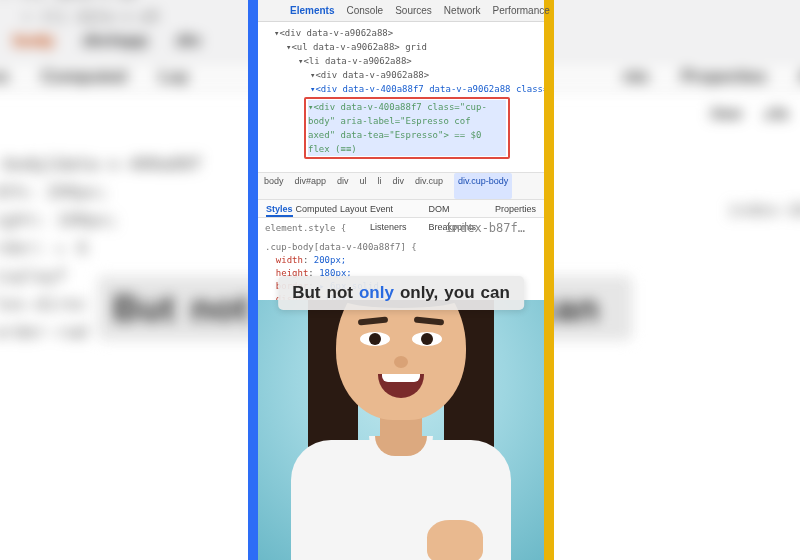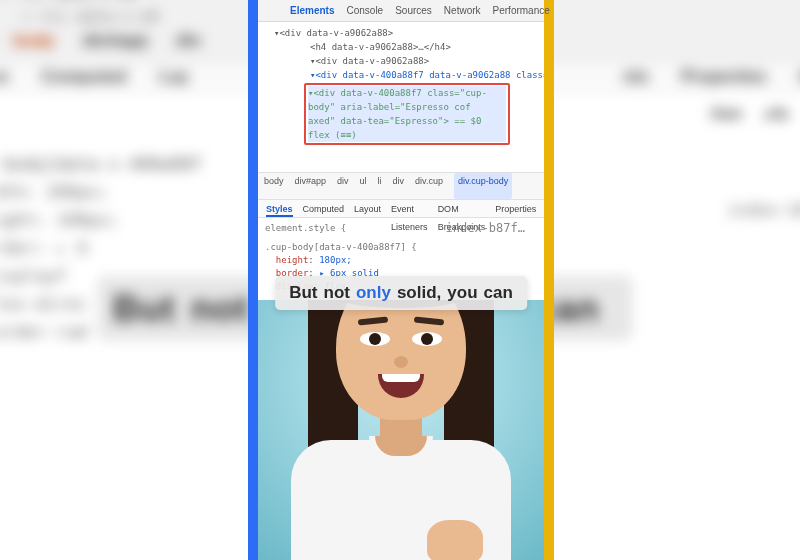--- a/index.html
+++ b/index.html
@@ -80,21 +80,21 @@
   .dom .hl-row { background:#dfe9ff; display:block; }
   .dom .hl-row2 { background:#dfe9ff; display:block; }
 
   .breadcrumb {
     height:28px; background:#f7f7f7; border-top:1px solid #e0e0e0; border-bottom:1px solid #e0e0e0;
     font:9px/16px Arial, sans-serif; color:#555; display:flex; gap:11px; padding:0 6px; white-space:nowrap; overflow:hidden;
   }
   .breadcrumb .active { background:#d9e4ff; padding:0 4px; border-radius:2px; color:#1a4db3;}
 
   .subtabs {
-    height:18px; border-bottom:1px solid #e0e0e0; display:flex; gap:10px; padding:0 8px;
+    height:18px; border-bottom:1px solid #e0e0e0; display:flex; gap:3px; padding:0 8px;
     font:9px/18px Arial; color:#444; background:#fafafa;
   }
   .subtabs .a { color:#1a5fd0; font-weight:600; border-bottom:2px solid #1a5fd0; }
 
   .styles-hov {
     height:16px; display:flex; justify-content:flex-end; align-items:center; gap:10px; padding:0 8px;
     font:9px/16px Arial; color:#333; border-bottom:1px solid #eee;
   }
 
   .css {
@@ -228,21 +228,22 @@
         <span class="sel">Elements</span>
         <span>Console</span>
         <span>Sources</span>
         <span>Network</span>
         <span>Performance</span>
         <span class="warn"></span>
       </div>
 
       <div class="dom">
         <div class="row i1">▾&lt;div data-v-a9062a88&gt;</div>
-        <div class="row i4">&lt;h4 data-v-a9062a88&gt;…&lt;/h4&gt;</div>
+        <div class="row i2">▾&lt;ul data-v-a9062a88&gt; grid</div>
+        <div class="row i3">▾&lt;li data-v-a9062a88&gt;</div>
         <div class="row i4">▾&lt;div data-v-a9062a88&gt;</div>
         <div class="row i4 sel-parent"><span class="tag">▾&lt;div data-v-400a88f7 data-v-a9062a88 class="cup"&gt;</span></div>
         <div class="highlight-wrap">
           <span class="hl-row">▾&lt;div data-v-400a88f7 class="cup-body" aria-label="Espresso cof</span>
           <span class="hl-row2">  axed" data-tea="Espresso"&gt; == $0 flex (≡≡)</span>
         </div>
 
       </div>
 
       <div class="breadcrumb">
@@ -264,20 +265,21 @@
         <span>DOM Breakpoints</span>
         <span>Properties</span>
       </div>
 
 
       <div class="css">
         <div class="sel">element.style {</div>
         <div style="height:6px"></div>
         <span class="src">index-b87f…</span>
         <div class="sel">.cup-body[data-v-400a88f7] {</div>
+        <div>&nbsp;&nbsp;<span class="prop">width</span>: <span class="val">200px;</span></div>
         <div>&nbsp;&nbsp;<span class="prop">height</span>: <span class="val">180px;</span></div>
         <div>&nbsp;&nbsp;<span class="prop">border</span>: <span class="val">▸ 6px solid</span></div>
         <div>&nbsp;&nbsp;<span class="prop">display</span>: <span class="val">flex;</span></div>
       </div>
     </div>
 
     <div class="video">
       <div class="presenter">
         <div class="head">
           <div class="hair"></div>
@@ -300,19 +302,19 @@
           <div class="collar"></div>
           <div class="hand"></div>
         </div>
       </div>
     </div>
 
     <div class="caption">
       <span>But</span>
       <span>not</span>
       <span class="blue">only</span>
-      <span>solid,</span>
+      <span>only,</span>
       <span>you</span>
       <span>can</span>
     </div>
 
   </div>
 </div>
 
 </body></html>

